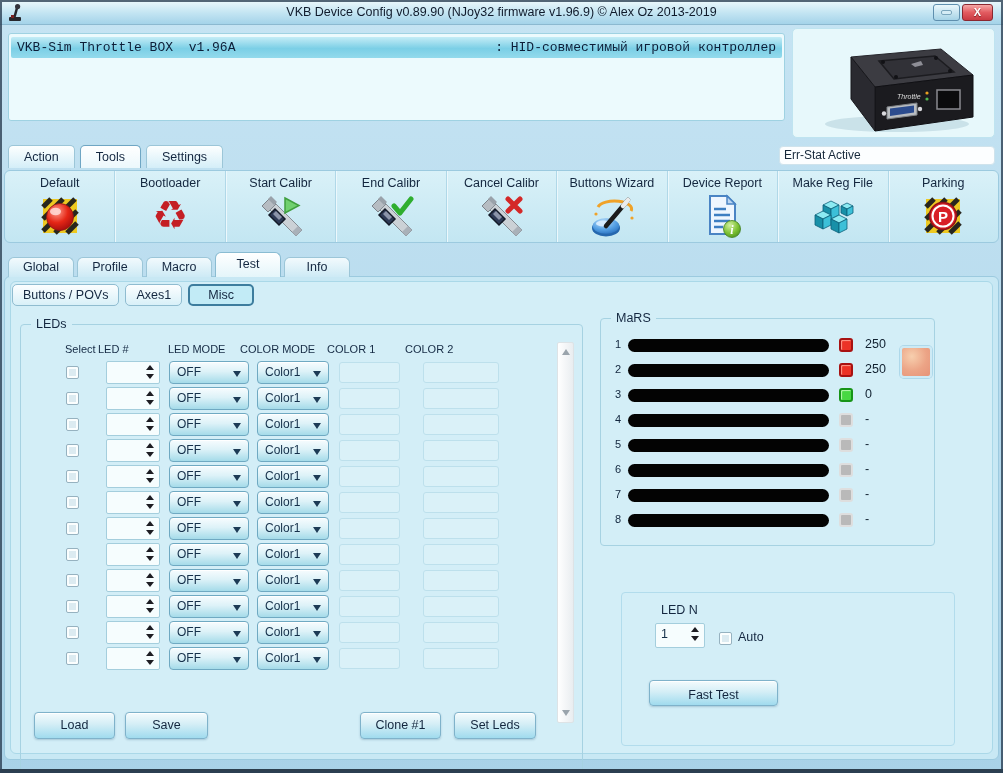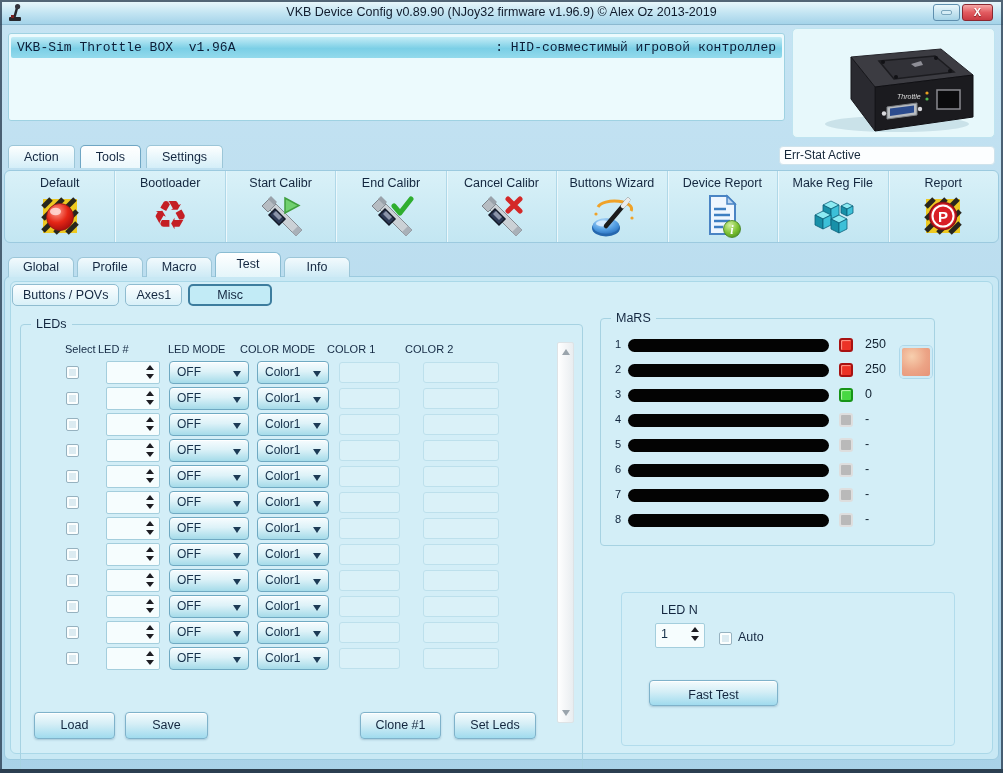--- a/index.html
+++ b/index.html
@@ -70,21 +70,21 @@
   
   .content-outer{position:absolute;left:4px;top:276px;width:995px;height:484px;
     background:#c8e8f4;border:1px solid #9ccadf;border-radius:6px;}
   .content-inner{position:absolute;left:10px;top:281px;width:983px;height:473px;
     background:#d3eef7;border:1px solid #aad8e8;border-radius:6px;}
 
   
   .sub-tabs{position:absolute;left:12px;top:284px;display:flex;gap:6px;z-index:7;}
   .stab{height:22px;padding:0 10px;border:1px solid #8fbcd0;border-radius:5px;
     background:linear-gradient(#fcfeff,#d8f0f8);font-size:12.5px;line-height:20px;color:#142740;}
-  .stab.active{border:2px solid #3d7d9e;background:#c2ebf6;line-height:18px;padding:0 27px;}
+  .stab.active{border:2px solid #3d7d9e;background:#c2ebf6;line-height:18px;padding:0 18px;}
 
   
   .grp{position:absolute;border:1px solid #a6d2e2;border-radius:4px;}
   .legend{position:absolute;top:-8px;left:10px;background:#d3eef7;padding:0 5px;
     font-size:12.5px;color:#142740;}
   .grp-leds{left:20px;top:324px;width:563px;height:536px;}
   .grp-mars{left:600px;top:318px;width:335px;height:228px;}
   .grp-ledn{left:621px;top:592px;width:334px;height:154px;border-color:#b2dcec;}
 
   
@@ -327,21 +327,21 @@
           <polygon points="21,26 29,22 37,26 29,30" fill="#8ceaf2"></polygon>
           <polygon points="21,26 29,30 29,40 21,36" fill="#1890a8"></polygon>
           <polygon points="37,26 29,30 29,40 37,36" fill="#3cc0d8"></polygon>
           <polygon points="31,13 37,10 43,13 37,16" fill="#8ceaf2"></polygon>
           <polygon points="31,13 37,16 37,23 31,20" fill="#1890a8"></polygon>
           <polygon points="43,13 37,16 37,23 43,20" fill="#3cc0d8"></polygon>
         </g>
       </svg>
     </div>
     <div class="tcell">
-      <div class="tlabel">Report</div>
+      <div class="tlabel">Parking</div>
       <svg class="ticon" viewBox="0 0 46 46">
         <rect x="6" y="6" width="34" height="34" fill="#edc922"></rect>
         <g stroke="#28261e" stroke-width="5">
           <path d="M6 14 L14 6"></path>
             <path d="M6 26 L26 6"></path>
             <path d="M6 38 L38 6"></path>
             <path d="M18 40 L40 18"></path>
             <path d="M30 40 L40 30"></path>
         </g>
         <circle cx="23" cy="23" r="13.5" fill="#d81f26" stroke="#8e1217" stroke-width="1.5"></circle>

